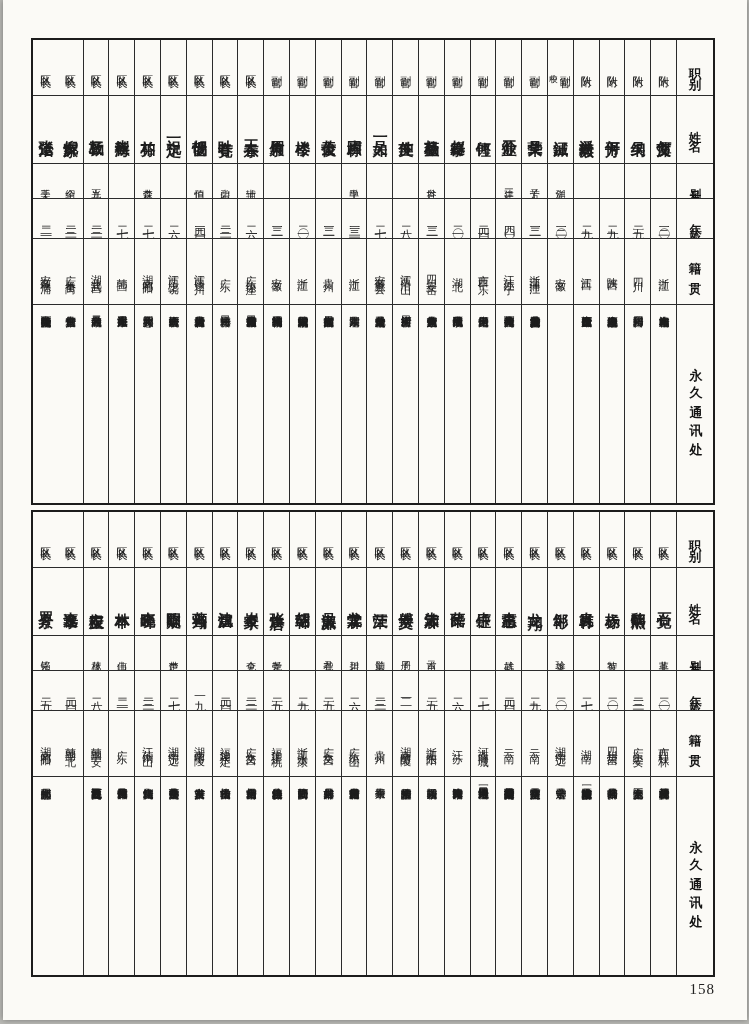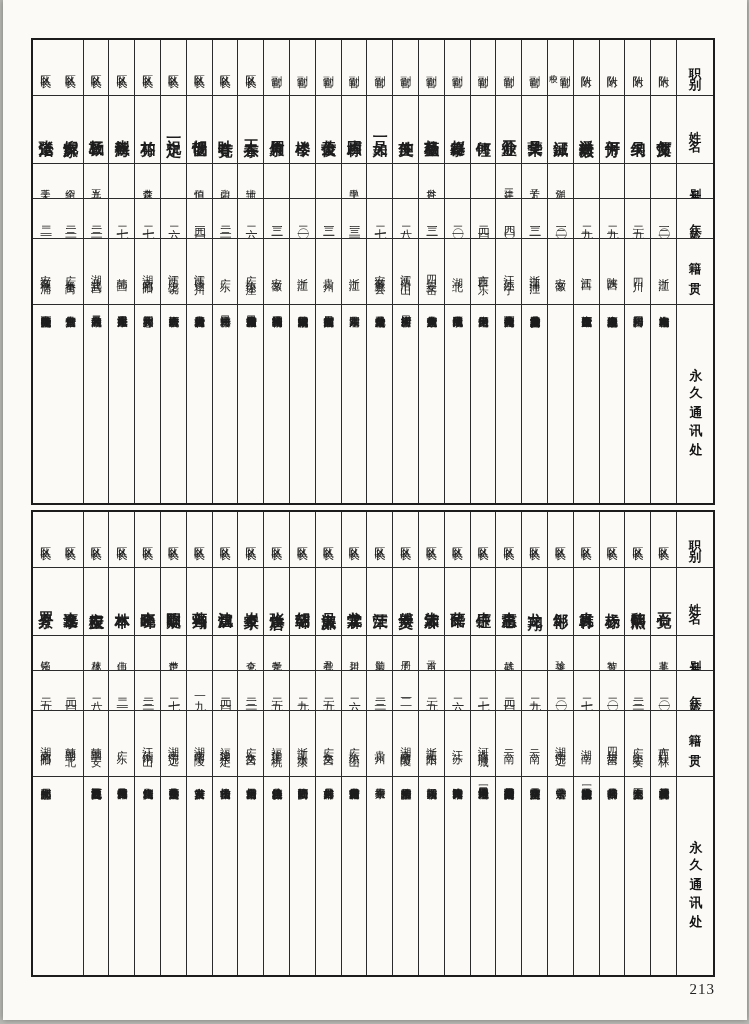--- a/index.html
+++ b/index.html
@@ -1321,14 +1321,14 @@
     <div class="cell r-origin">
             <span class="vtext">湖南祁阳</span>
           </div>
     <div class="cell r-addr">
             <span class="vtext">祁阳大忠镇邮局交</span>
           </div>
   </div>
 </div>
 
   </div>
-  <div class="page-number">213</div>
+  <div class="page-number">158</div>
 </div>
 
 </body></html>

